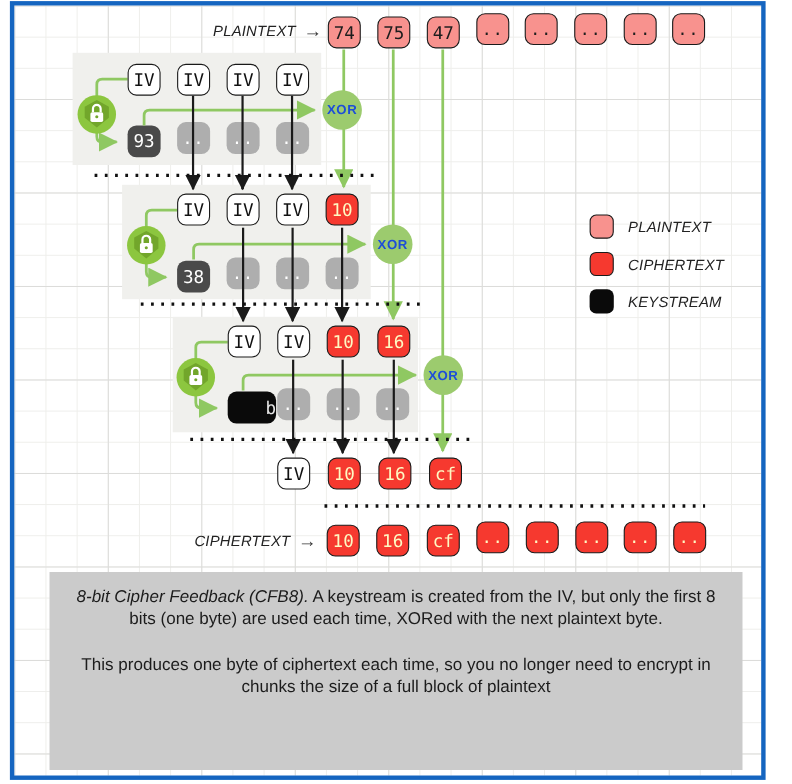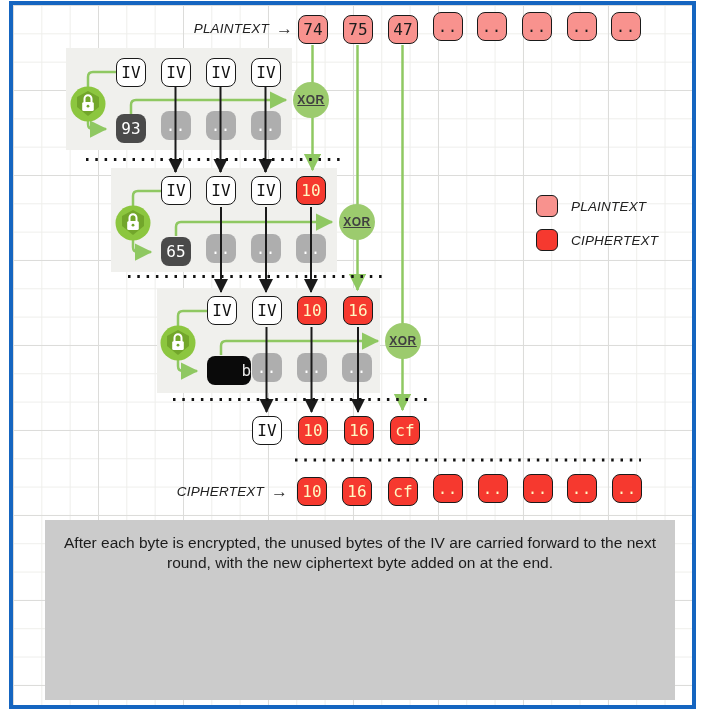--- a/index.html
+++ b/index.html
@@ -21,22 +21,22 @@
        font-family:"DejaVu Sans Mono",monospace;font-size:16px;z-index:4;text-align:center;}
   .b-iv   {background:#fff;border:1.5px solid #1a1a1a;color:#111;}
   .b-pink {background:#F8928E;border:1.5px solid #1a1a1a;color:#1d1d1d;}
   .b-red  {background:#F6392F;border:1.5px solid #1a1a1a;color:#fef9c3;}
   .b-dark {background:#4A4A4A;color:#fff;z-index:2;}
   .b-black{background:#0A0A0A;color:#e5e5e5;z-index:2;padding-left:44px;}
   .b-gray {background:#AEAEAE;color:#fff;z-index:2;}
   .dots{letter-spacing:1px;transform:translateY(-3px);font-size:15px;}
   #flow{position:absolute;left:0;top:0;z-index:3;pointer-events:none;}
   .xor{position:absolute;width:36px;height:36px;border-radius:50%;background:#9CCB6E;
-       color:#404040;display:flex;align-items:center;justify-content:center;
-       font-size:12px;font-weight:bold;letter-spacing:.5px;z-index:5;text-decoration:underline;}
+       color:#1d4ed8;display:flex;align-items:center;justify-content:center;
+       font-size:12px;font-weight:bold;letter-spacing:.5px;z-index:5;}
   .lock{position:absolute;width:36px;height:36px;z-index:5;}
   .rowlabel{position:absolute;display:flex;align-items:center;justify-content:flex-end;
             gap:7px;width:145px;z-index:4;color:#222;}
   .rowlabel .lbl{font-style:italic;font-size:13.5px;letter-spacing:.2px;}
   .rowlabel .arr{font-size:17px;line-height:1;color:#333;}
   .legend-row{position:absolute;display:flex;align-items:center;gap:13px;z-index:4;}
   .legend-swatch{width:22px;height:22px;border-radius:6px;box-sizing:border-box;}
   .sw-border{border:1.5px solid #1a1a1a;}
   .legend-lbl{font-style:italic;font-size:13.5px;color:#222;letter-spacing:.2px;}
   #infobox{position:absolute;left:45px;top:520px;width:630px;height:180px;background:#CBCBCB;
@@ -138,21 +138,21 @@
       <path d="M14.5 16 v-3.2 a3.5 3.5 0 0 1 7 0 V16" stroke="#fff" stroke-width="2" fill="none"></path>
       <circle cx="18" cy="20.2" r="1.4" fill="#72A62B"></circle>
     </svg>
   </div>
   <div class="xor" style="left:293px;top:82px">XOR</div>
 
   <div class="box b-iv" style="left:161px;top:176px">IV</div>
   <div class="box b-iv" style="left:206px;top:176px">IV</div>
   <div class="box b-iv" style="left:251px;top:176px">IV</div>
   <div class="box b-red" style="left:296px;top:176px">10</div>
-  <div class="box b-dark" style="left:161px;top:237px">65</div>
+  <div class="box b-dark" style="left:161px;top:237px">38</div>
   <div class="box b-gray dots" style="left:206px;top:237px">..</div>
   <div class="box b-gray dots" style="left:251px;top:237px">..</div>
   <div class="box b-gray dots" style="left:296px;top:237px">..</div>
   <div class="lock" style="left:115px;top:205px">
     <svg width="36" height="36" viewBox="0 0 36 36">
       <circle cx="18" cy="18" r="17.5" fill="#8CC63F"></circle>
       <path d="M18 5 L29 11 V21 L18 30 L7 21 V11 Z" fill="#72A62B"></path>
       <rect x="12.2" y="16" width="11.6" height="9" rx="1.6" fill="#fff"></rect>
       <path d="M14.5 16 v-3.2 a3.5 3.5 0 0 1 7 0 V16" stroke="#fff" stroke-width="2" fill="none"></path>
       <circle cx="18" cy="20.2" r="1.4" fill="#72A62B"></circle>
@@ -198,17 +198,22 @@
   <div class="box b-red dots" style="left:612px;top:477px">..</div>
 
   <div class="legend-row" style="left:536px;top:195px">
     <div class="legend-swatch sw-border" style="background:#F8928E"></div>
     <span class="legend-lbl">PLAINTEXT</span>
   </div>
   <div class="legend-row" style="left:536px;top:229px">
     <div class="legend-swatch sw-border" style="background:#F6392F"></div>
     <span class="legend-lbl">CIPHERTEXT</span>
   </div>
+  <div class="legend-row" style="left:536px;top:263px">
+    <div class="legend-swatch" style="background:#0A0A0A"></div>
+    <span class="legend-lbl">KEYSTREAM</span>
+  </div>
 
   <div id="infobox">
-    <p>After each byte is encrypted, the unused bytes of the IV are carried forward to the next round, with the new ciphertext byte added on at the end.</p>
+    <p><span class="lead">8-bit Cipher Feedback (CFB8).</span><span> A keystream is created from the IV, but only the first 8 bits (one byte) are used each time, XORed with the next plaintext byte.</span></p>
+    <p>This produces one byte of ciphertext each time, so you no longer need to encrypt in chunks the size of a full block of plaintext</p>
   </div>
 </div>
 
 </body></html>

